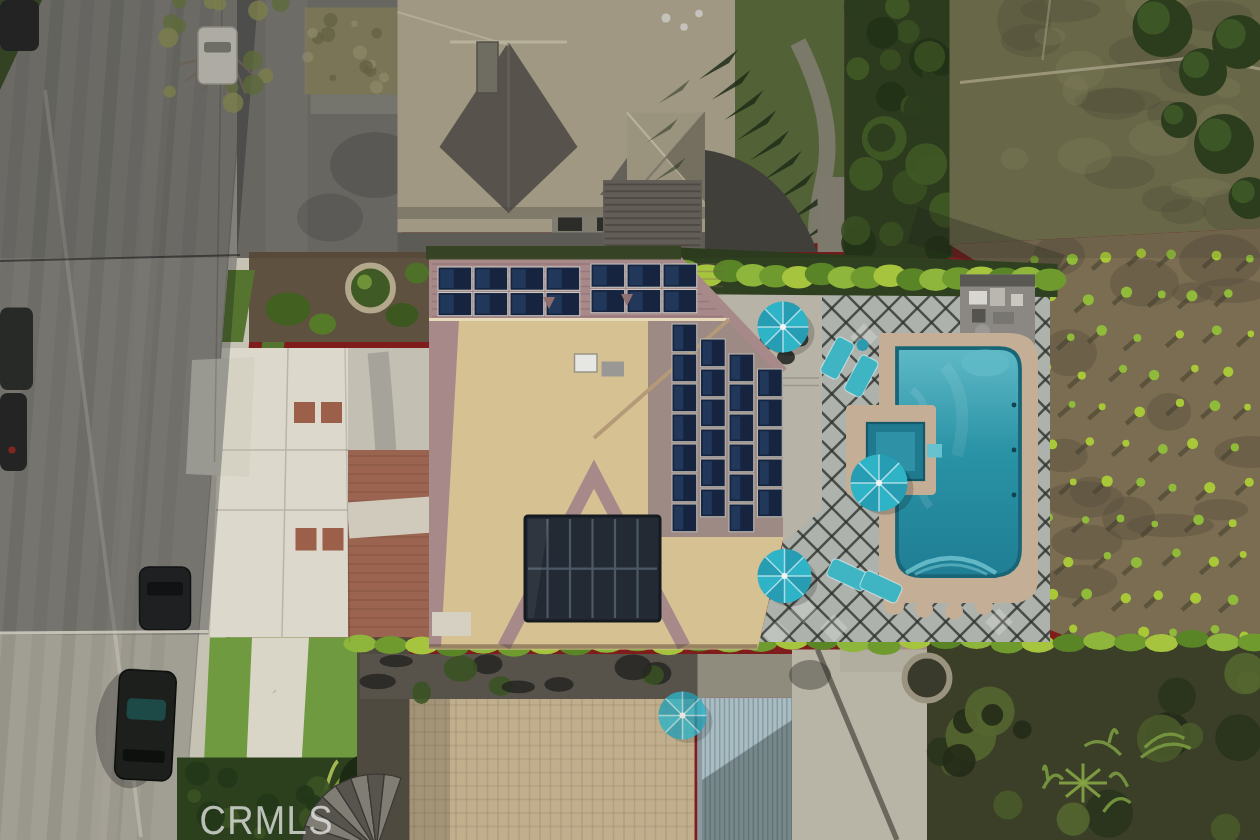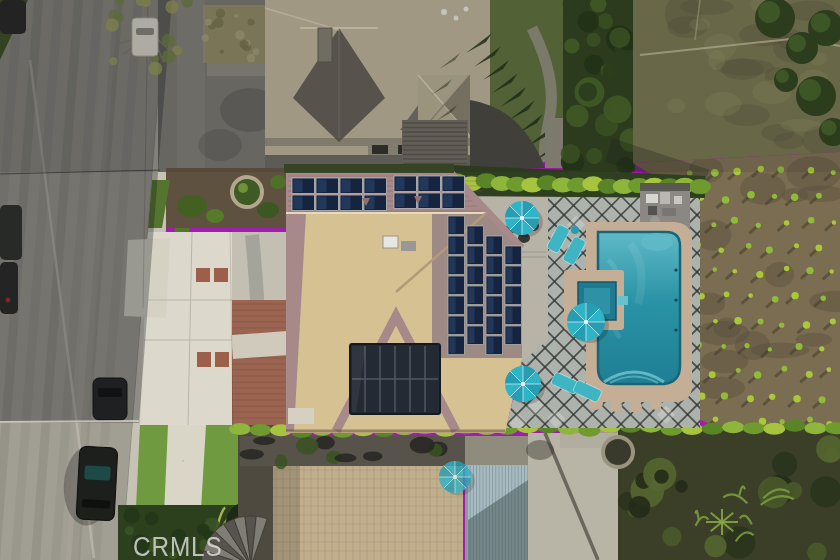--- a/index.html
+++ b/index.html
@@ -1,16 +1,16 @@
 <!DOCTYPE html>
 <html><head>
 <meta charset="utf-8">
 <style>
   html,body{margin:0;padding:0;background:#222;}
-  .photo{position:relative;width:840px;height:560px;overflow:hidden;background:#a21caf;
+  .photo{position:relative;width:840px;height:560px;overflow:hidden;background:#7f1d1d;
          font-family:"Liberation Sans",sans-serif;}
   .photo svg{display:block;width:840px;height:560px;}
   .watermark{position:absolute;left:133px;top:532px;font-size:27px;font-weight:400;
              letter-spacing:1px;transform:scaleX(.9);transform-origin:left center;
              color:rgba(229,231,229,.78);user-select:none;}
 </style>
 </head>
 <body>
 
 <div class="photo">

